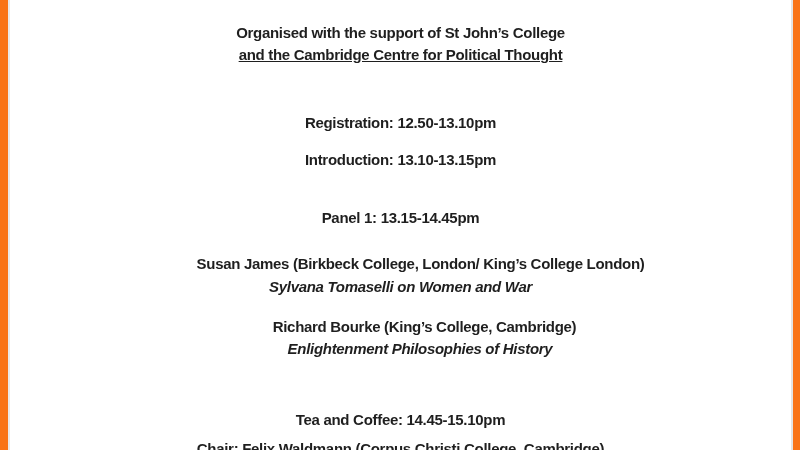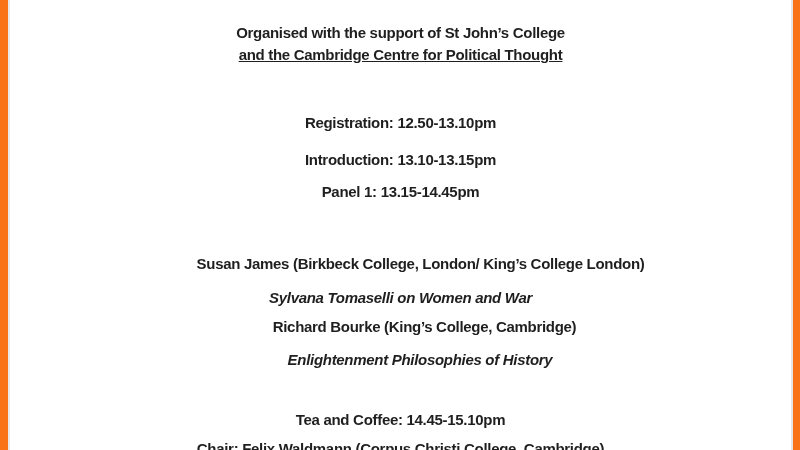--- a/index.html
+++ b/index.html
@@ -27,26 +27,26 @@
     left: 0;
     width: 100%;
     text-align: center;
     font-size: 15px;
     font-weight: 600;
     letter-spacing: -0.3px;
     line-height: 22px;
     color: #1f1f1f;
     white-space: nowrap;
   }
-  .italic { font-style: italic; margin-top: 11px; }
+  .italic { font-style: italic; }
   .l-org1   { top: 22px; }
   .l-org2   { top: 44px; text-decoration: underline; }
   .l-reg    { top: 100px; margin-top: 12px; }
   .l-intro  { top: 149px; }
-  .l-p1     { top: 181px; }
+  .l-p1     { top: 207px; }
   .l-p1ch   { top: 212px; }
   .l-sp1    { top: 253px; padding-left: 40px; }
   .l-pa1    { top: 276px; }
   .l-sp2    { top: 316px; padding-left: 48px; }
   .l-pa2    { top: 338px; padding-left: 39px; }
   .l-tea    { top: 380px; margin-top: 29px; }
   .l-p2     { top: 421px; }
   .l-p2ch   { top: 438px; }
 </style>
 </head>

